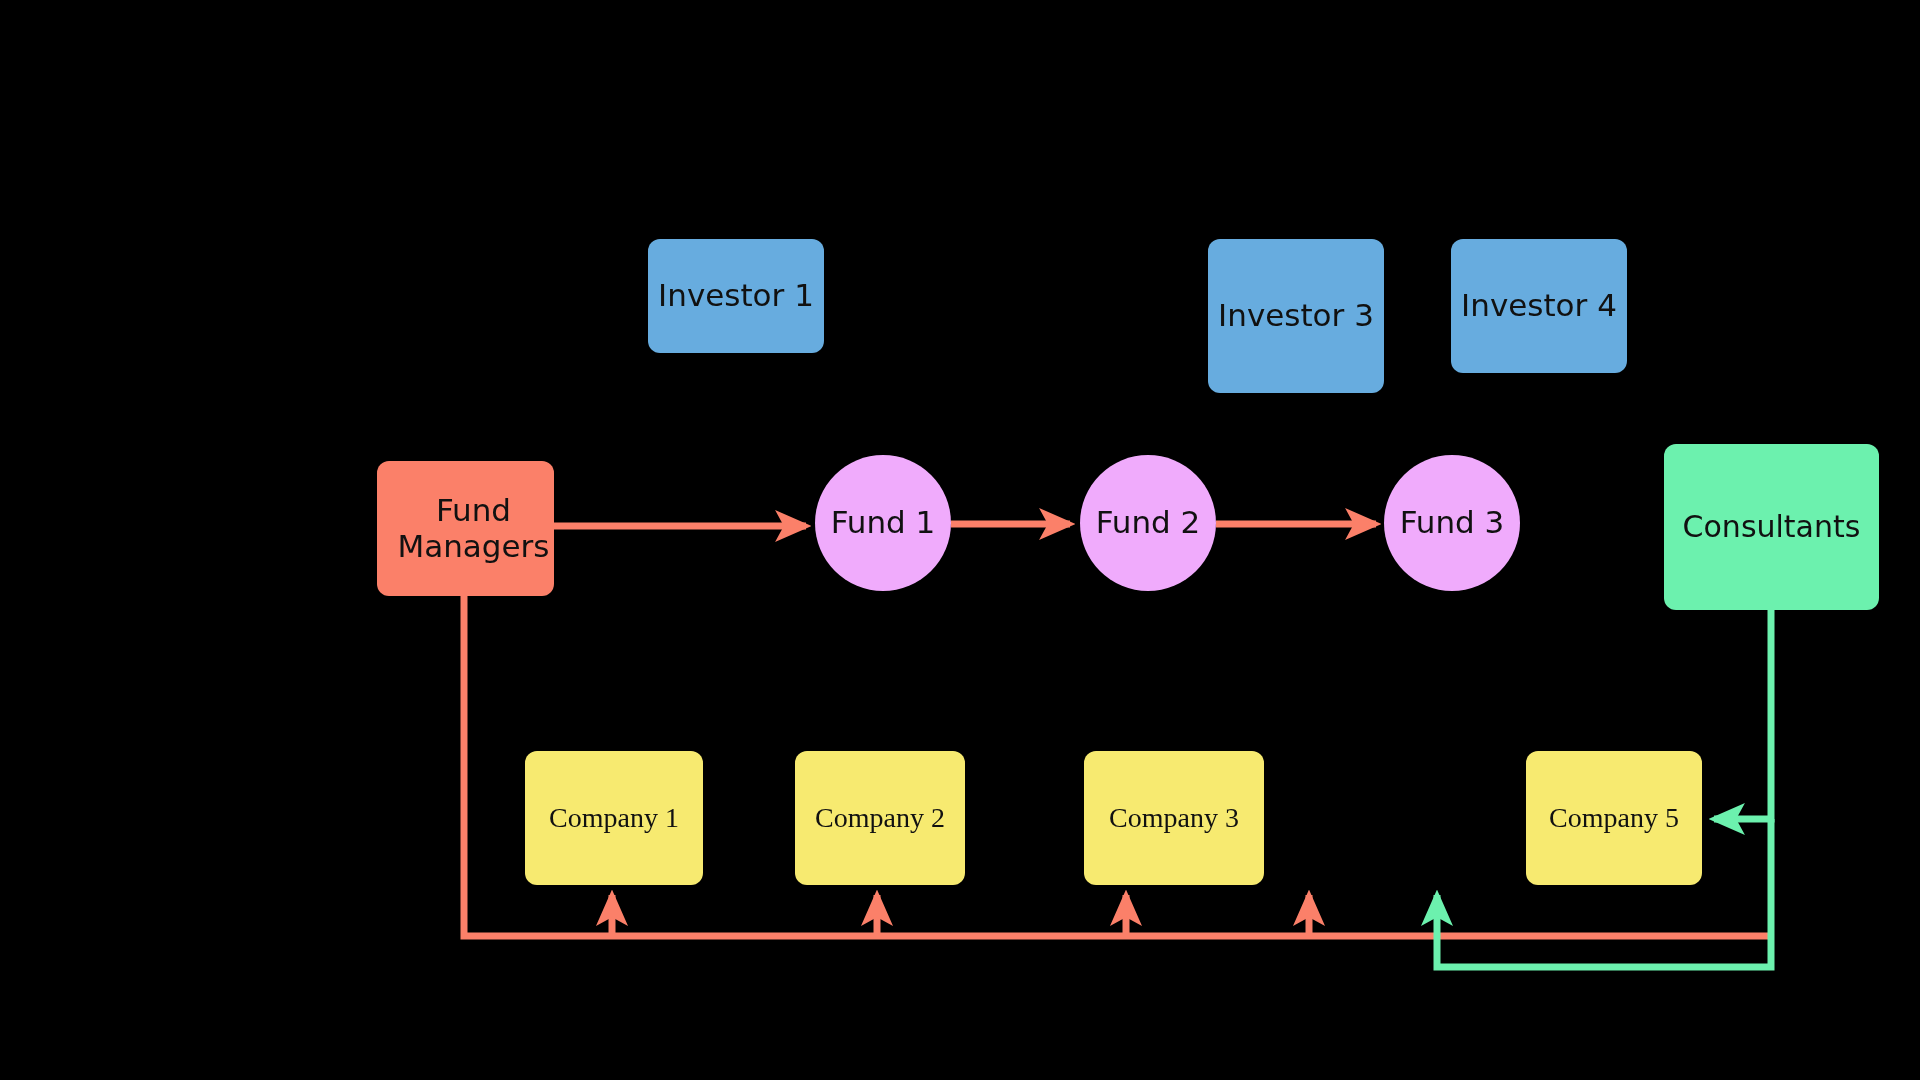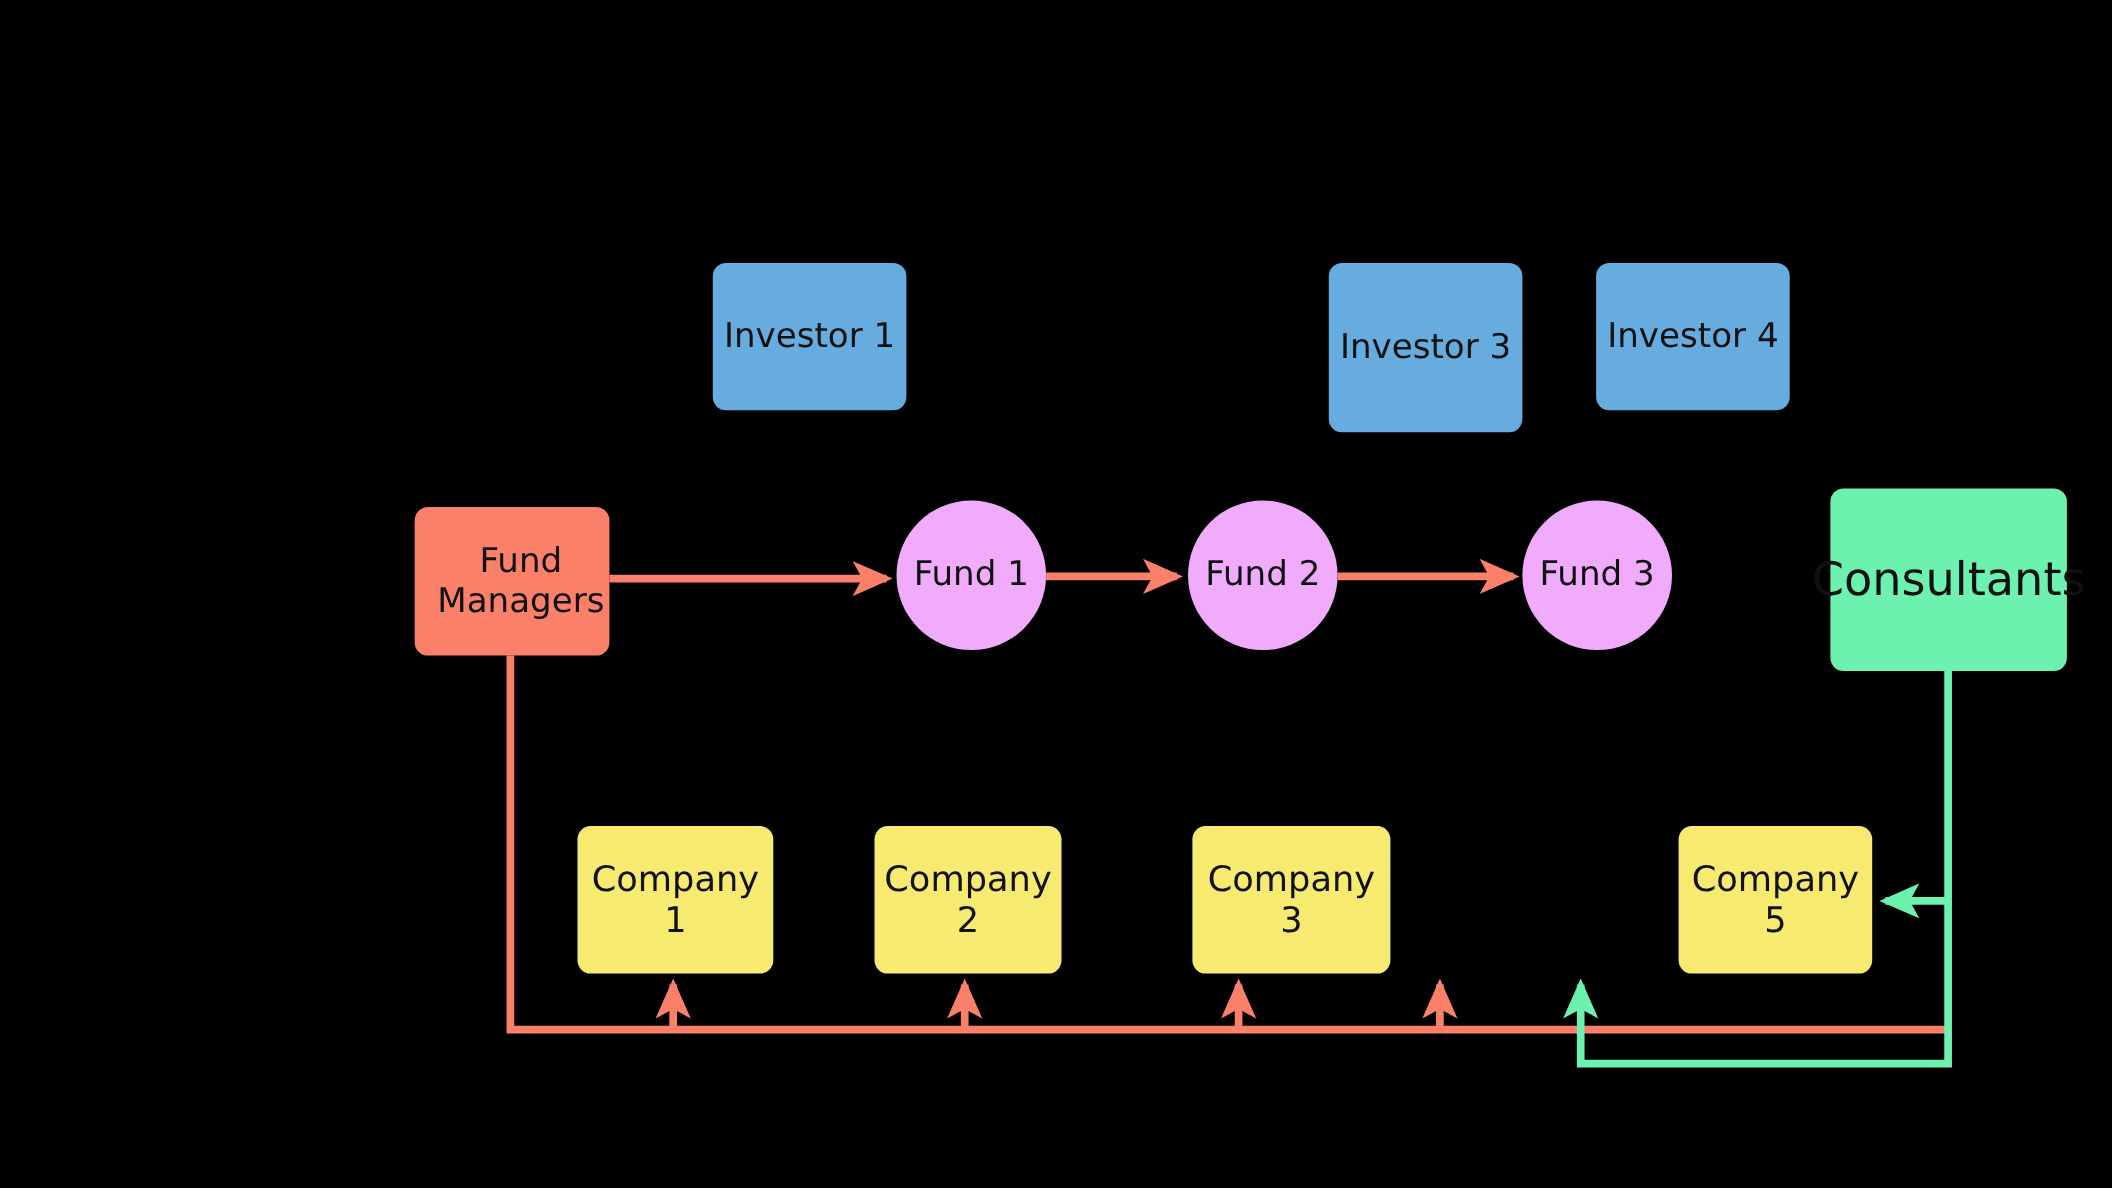--- a/index.html
+++ b/index.html
@@ -46,25 +46,26 @@
   .fundmgr {
     background: #FB8069;
     font-size: 31px;
   }
   .fund {
     background: #f0abfc;
     font-size: 31px;
   }
   .consultants {
     background: #6CF1AE;
-    font-size: 42px;
+    font-size: 30px;
   }
   .company {
     background: #F7EA70;
-    font-size: 32px;
+    font-size: 28px;
+    font-family: Liberation Serif, serif;
   }
 </style>
 </head>
 <body>
 
 <div id="canvas">
 
   <svg id="edges" viewBox="0 0 1920 1080" xmlns="http://www.w3.org/2000/svg">
     <defs>
       <marker id="arrow-salmon" viewBox="0 0 10 10" refX="8.5" refY="5" markerWidth="5.2" markerHeight="5.2" orient="auto-start-reverse">
@@ -86,21 +87,21 @@
     <path d="M 612 936 L 612 895" stroke="#FB8069" stroke-width="7" fill="none" marker-end="url(#arrow-salmon)"></path>
     <path d="M 877 936 L 877 895" stroke="#FB8069" stroke-width="7" fill="none" marker-end="url(#arrow-salmon)"></path>
     <path d="M 1126 936 L 1126 895" stroke="#FB8069" stroke-width="7" fill="none" marker-end="url(#arrow-salmon)"></path>
     <path d="M 1309 936 L 1309 895" stroke="#FB8069" stroke-width="7" fill="none" marker-end="url(#arrow-salmon)"></path>
 
     <path d="M 1771 610 L 1771 819 L 1714 819" stroke="#6CF1AE" stroke-width="7" fill="none" marker-end="url(#arrow-green)"></path>
 
     <path d="M 1771 819 L 1771 967 L 1437 967 L 1437 895" stroke="#6CF1AE" stroke-width="7" fill="none" marker-end="url(#arrow-green)"></path>
   </svg>
 
-  <div class="node node-box investor" style="left:648px; top:239px; width:176px; height:134px;">
+  <div class="node node-box investor" style="left:648px; top:239px; width:176px; height:114px;">
     <span>Investor 1</span>
   </div>
   <div class="node node-box investor" style="left:1208px; top:239px; width:176px; height:154px;">
     <span>Investor 3</span>
   </div>
   <div class="node node-box investor" style="left:1451px; top:239px; width:176px; height:134px;">
     <span>Investor 4</span>
   </div>
 
   <div class="node node-box fundmgr" style="left:377px; top:461px; width:177px; height:135px; flex-direction:column;padding-left:16px;">

